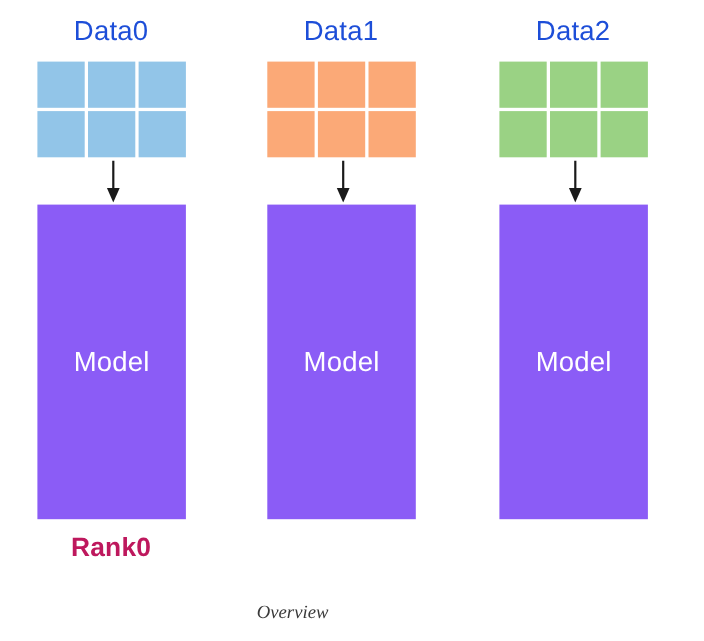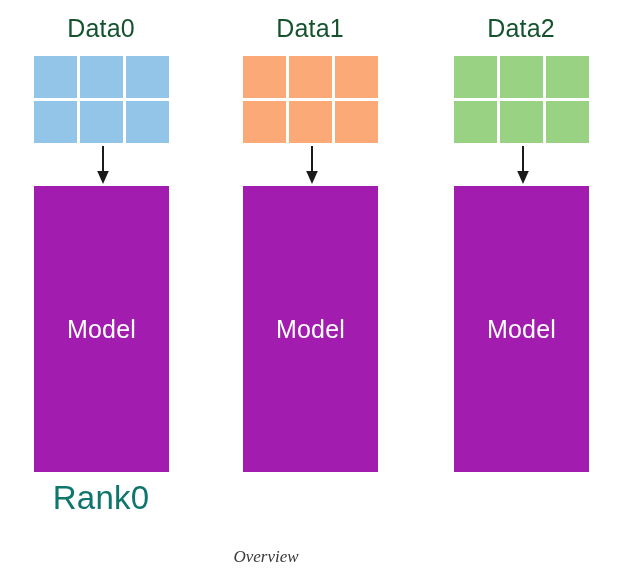--- a/index.html
+++ b/index.html
@@ -40,21 +40,21 @@
   .data-label {
     position: absolute;
     top: 12px;
     left: 0;
     width: 200px;
     text-align: center;
     font-size: 25px;
     line-height: 32px;
     font-weight: 400;
     letter-spacing: 0.2px;
-    color: #14532d;
+    color: #1d4ed8;
   }
 
   
   .data-grid {
     position: absolute;
     top: 56px;
     left: 33px;
     width: 135px;
     height: 87px;
     display: grid;
@@ -77,45 +77,45 @@
     height: 38px;
   }
 
   
   .model-box {
     position: absolute;
     top: 186px;
     left: 33px;
     width: 135px;
     height: 286px;
-    background: #a21caf;
+    background: #8b5cf6;
     display: flex;
     align-items: center;
     justify-content: center;
   }
   .model-label {
     font-size: 25px;
     line-height: 30px;
     color: #ffffff;
     font-weight: 400;
     letter-spacing: 0.2px;
   }
 
   
   .rank-label {
     position: absolute;
     top: 482px;
     left: 0;
     width: 200px;
     text-align: center;
-    font-size: 33px;
+    font-size: 24px;
     line-height: 32px;
-    font-weight: 400;
+    font-weight: 700;
     letter-spacing: 0.2px;
-    color: #0f766e;
+    color: #be185d;
   }
 
   
   .figure-caption {
     position: absolute;
     top: 546px;
     left: 0;
     width: 532px;
     text-align: center;
     font-size: 17px;

